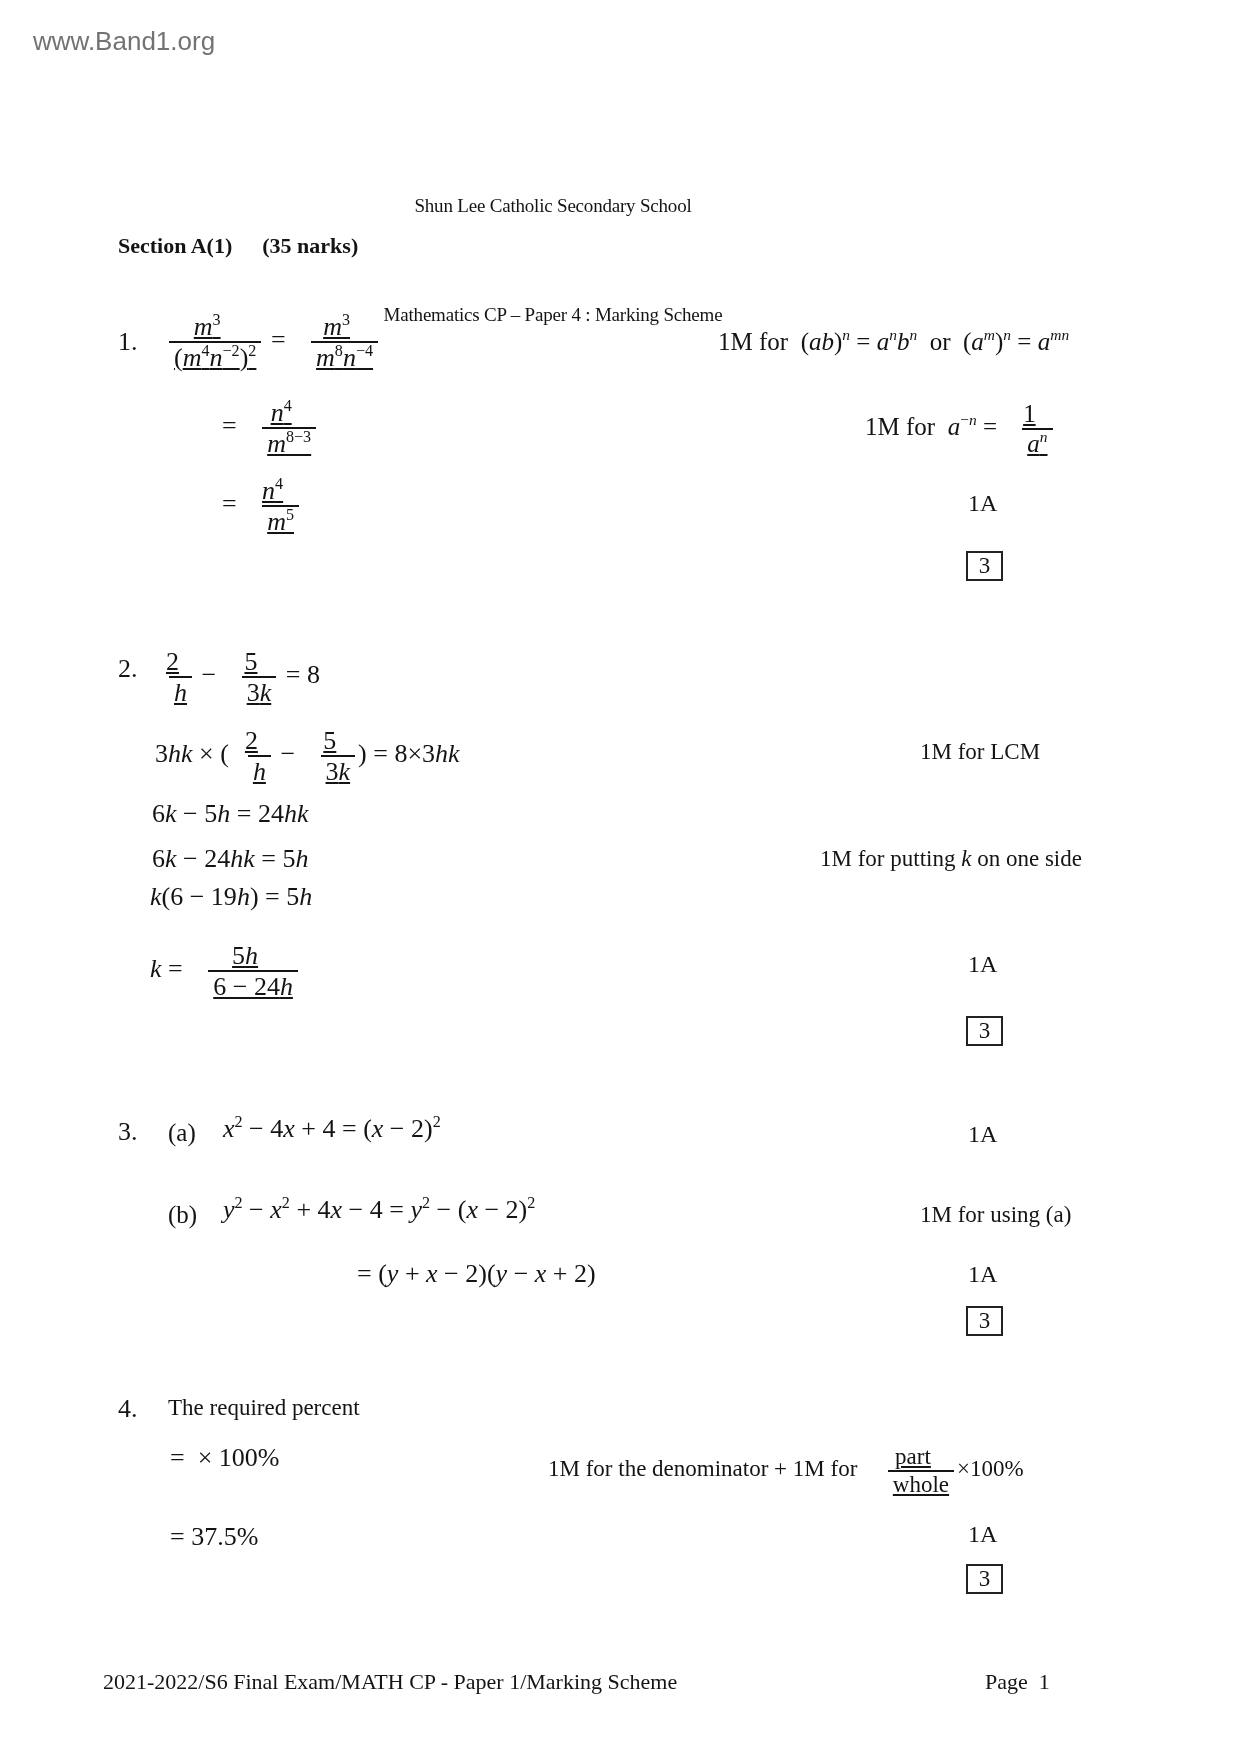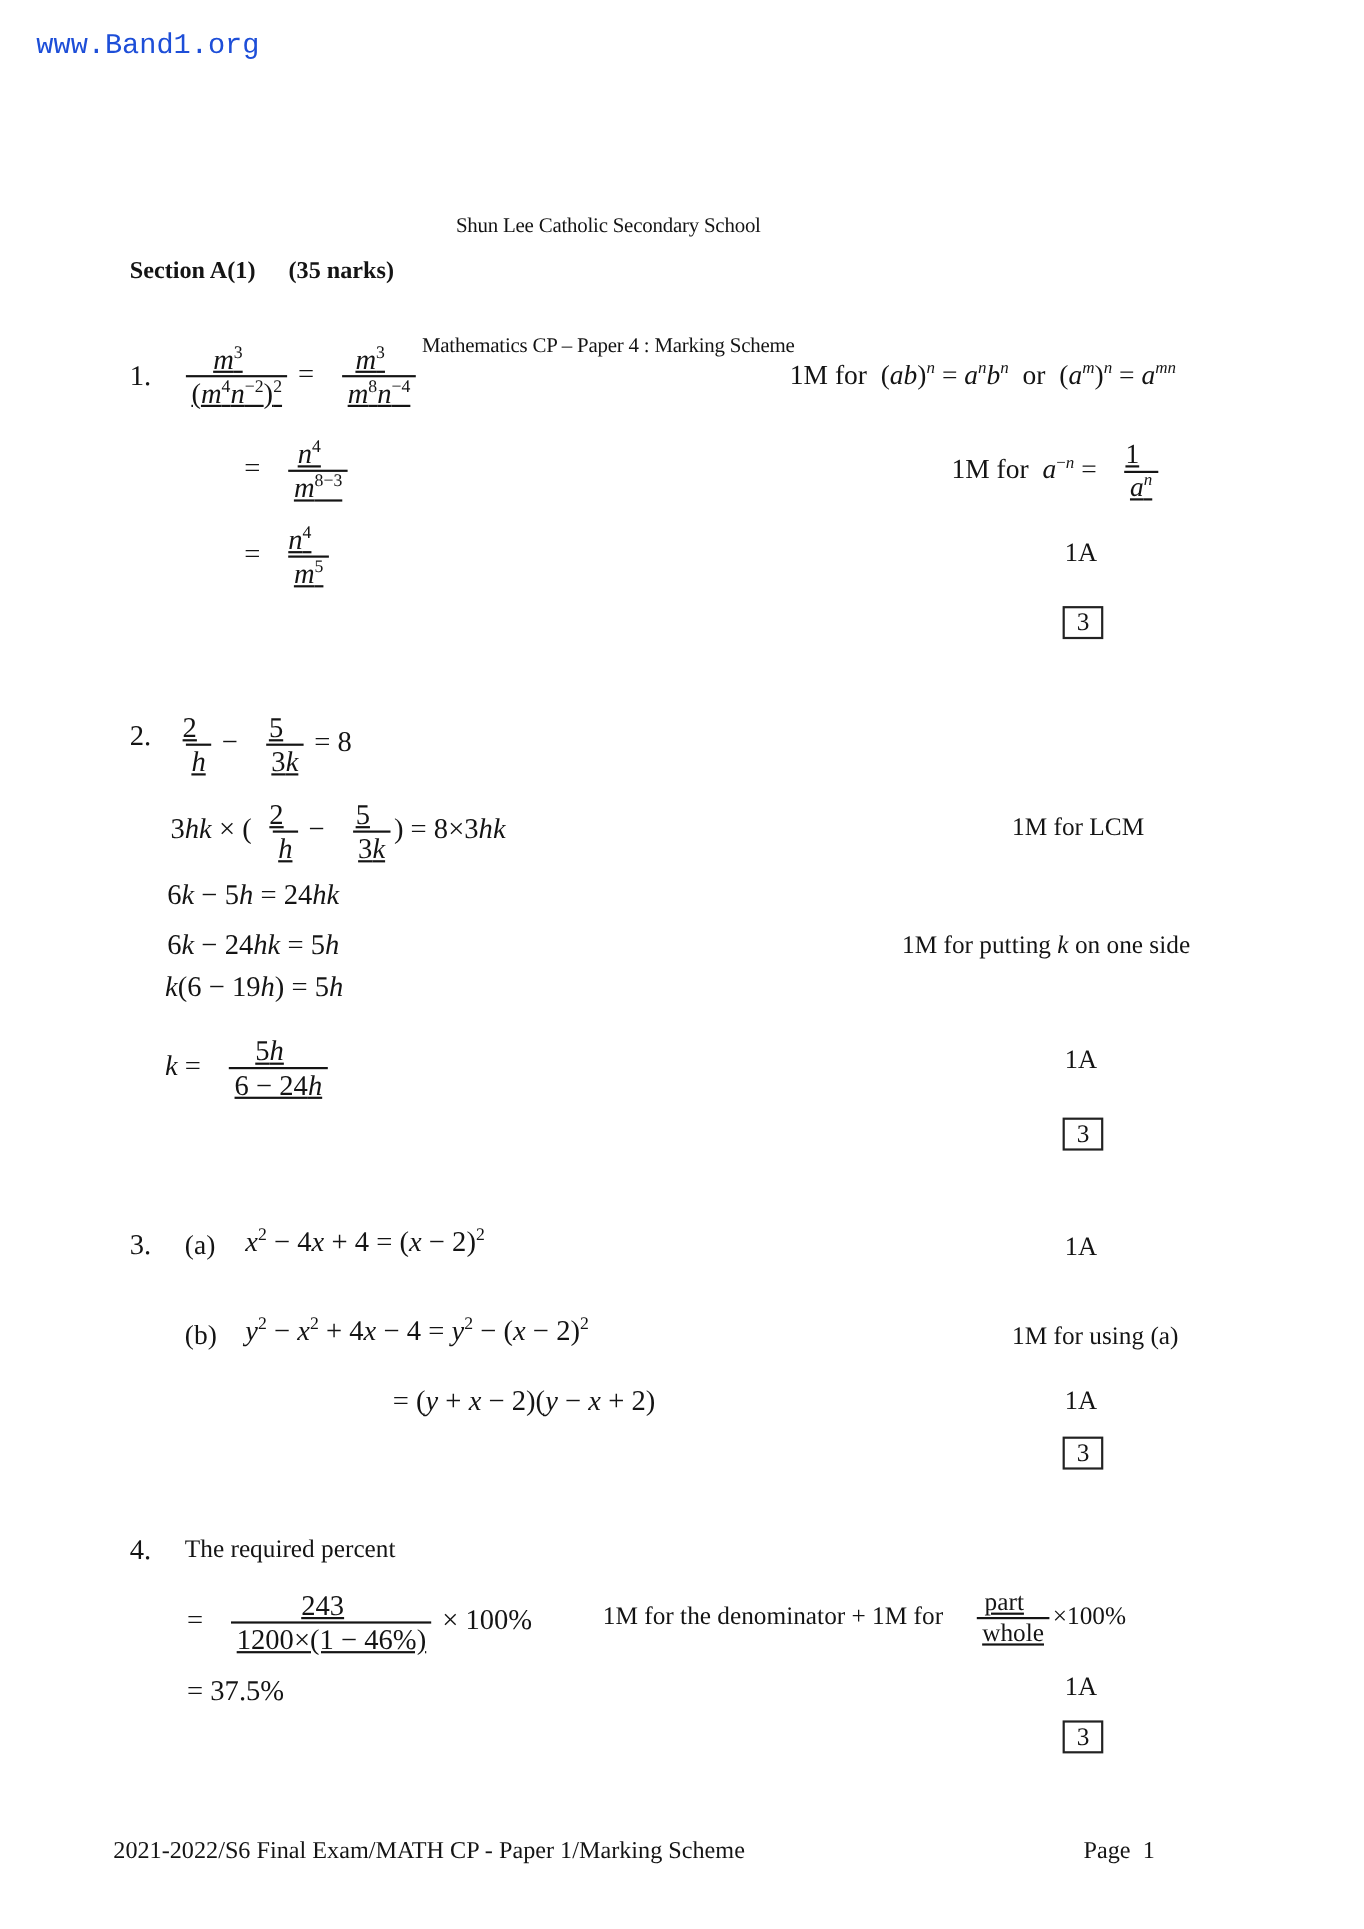--- a/index.html
+++ b/index.html
@@ -2,21 +2,21 @@
 <html><head>
 <meta charset="utf-8">
 <style>
   html,body{margin:0;padding:0;background:#ffffff;}
   .page{
     position:relative;width:1240px;height:1754px;background:#ffffff;
     overflow:hidden;font-family:"Liberation Serif",serif;color:#141414;
   }
   .watermark{
     position:absolute;left:33px;top:26px;
-    font-family:Liberation Mono, monospace;font-size:26px;color:#1d4ed8;
+    font-family:Liberation Sans, sans-serif;font-size:26px;color:#737373;
   }
   .header{
     position:absolute;left:213px;top:115px;width:680px;text-align:center;
     font-size:19px;line-height:36.4px;letter-spacing:-0.2px;white-space:pre;
   }
   .sechead{position:absolute;left:118px;top:233px;font-size:22px;font-weight:bold;white-space:pre;}
   .sechead .gap{display:inline-block;width:30px;}
   .qnum{position:absolute;font-size:26px;line-height:1;}
   .label{position:absolute;font-size:25px;line-height:1;}
   .introtext{position:absolute;font-size:23px;line-height:1;text-align:right;}
@@ -78,21 +78,21 @@
   <div class="label" style="left:168px;top:1202px">(b)</div>
   <div class="math" style="left:223px;top:1197px"><span class="mv">y</span><span class="msup"><span class="mr">2</span></span><span class="mr"> − </span><span class="mv">x</span><span class="msup"><span class="mr">2</span></span><span class="mr"> + 4</span><span class="mv">x</span><span class="mr"> − 4 = </span><span class="mv">y</span><span class="msup"><span class="mr">2</span></span><span class="mr"> − (</span><span class="mv">x</span><span class="mr"> − 2)</span><span class="msup"><span class="mr">2</span></span></div>
   <div class="math" style="left:357px;top:1261px"><span class="mr">= (</span><span class="mv">y</span><span class="mr"> + </span><span class="mv">x</span><span class="mr"> − 2)(</span><span class="mv">y</span><span class="mr"> − </span><span class="mv">x</span><span class="mr"> + 2)</span></div>
   <div class="mark" style="left:968px;top:1122px">1A</div>
   <div class="ann" style="left:920px;top:1203px">1M for using (a)</div>
   <div class="mark" style="left:968px;top:1262px">1A</div>
   <div class="markbox" style="left:966px;top:1306px">3</div>
 
   <div class="qnum" style="left:118px;top:1396px">4.</div>
   <div class="introtext" style="left:168px;top:1396px">The required percent</div>
-  <div class="math" style="left:170px;top:1445px"><span class="mr">= </span><span class="mfrac"><span class="mnum"><span class="mr">243</span></span><span class="mden"><span class="mr">1200×(1 − 46%)</span></span></span><span class="mr"> × 100%</span></div>
+  <div class="math" style="left:170px;top:1445px"><span class="mr">= </span><span class="mr"> × 100%</span></div>
   <div class="math" style="left:170px;top:1524px"><span class="mr">= 37.5%</span></div>
   <div class="math ann23" style="left:548px;top:1444px"><span class="mr">1M for the denominator + 1M for  </span><span class="mfrac"><span class="mnum"><span class="mr">part</span></span><span class="mden"><span class="mr">whole</span></span></span><span class="mr">×100%</span></div>
   <div class="mark" style="left:968px;top:1522px">1A</div>
   <div class="markbox" style="left:966px;top:1564px">3</div>
 
   <div class="footer" style="left:103px;top:1671px">2021-2022/S6 Final Exam/MATH CP - Paper 1/Marking Scheme</div>
   <div class="footer" style="left:985px;top:1671px">Page  1</div>
 
 </div>
 

